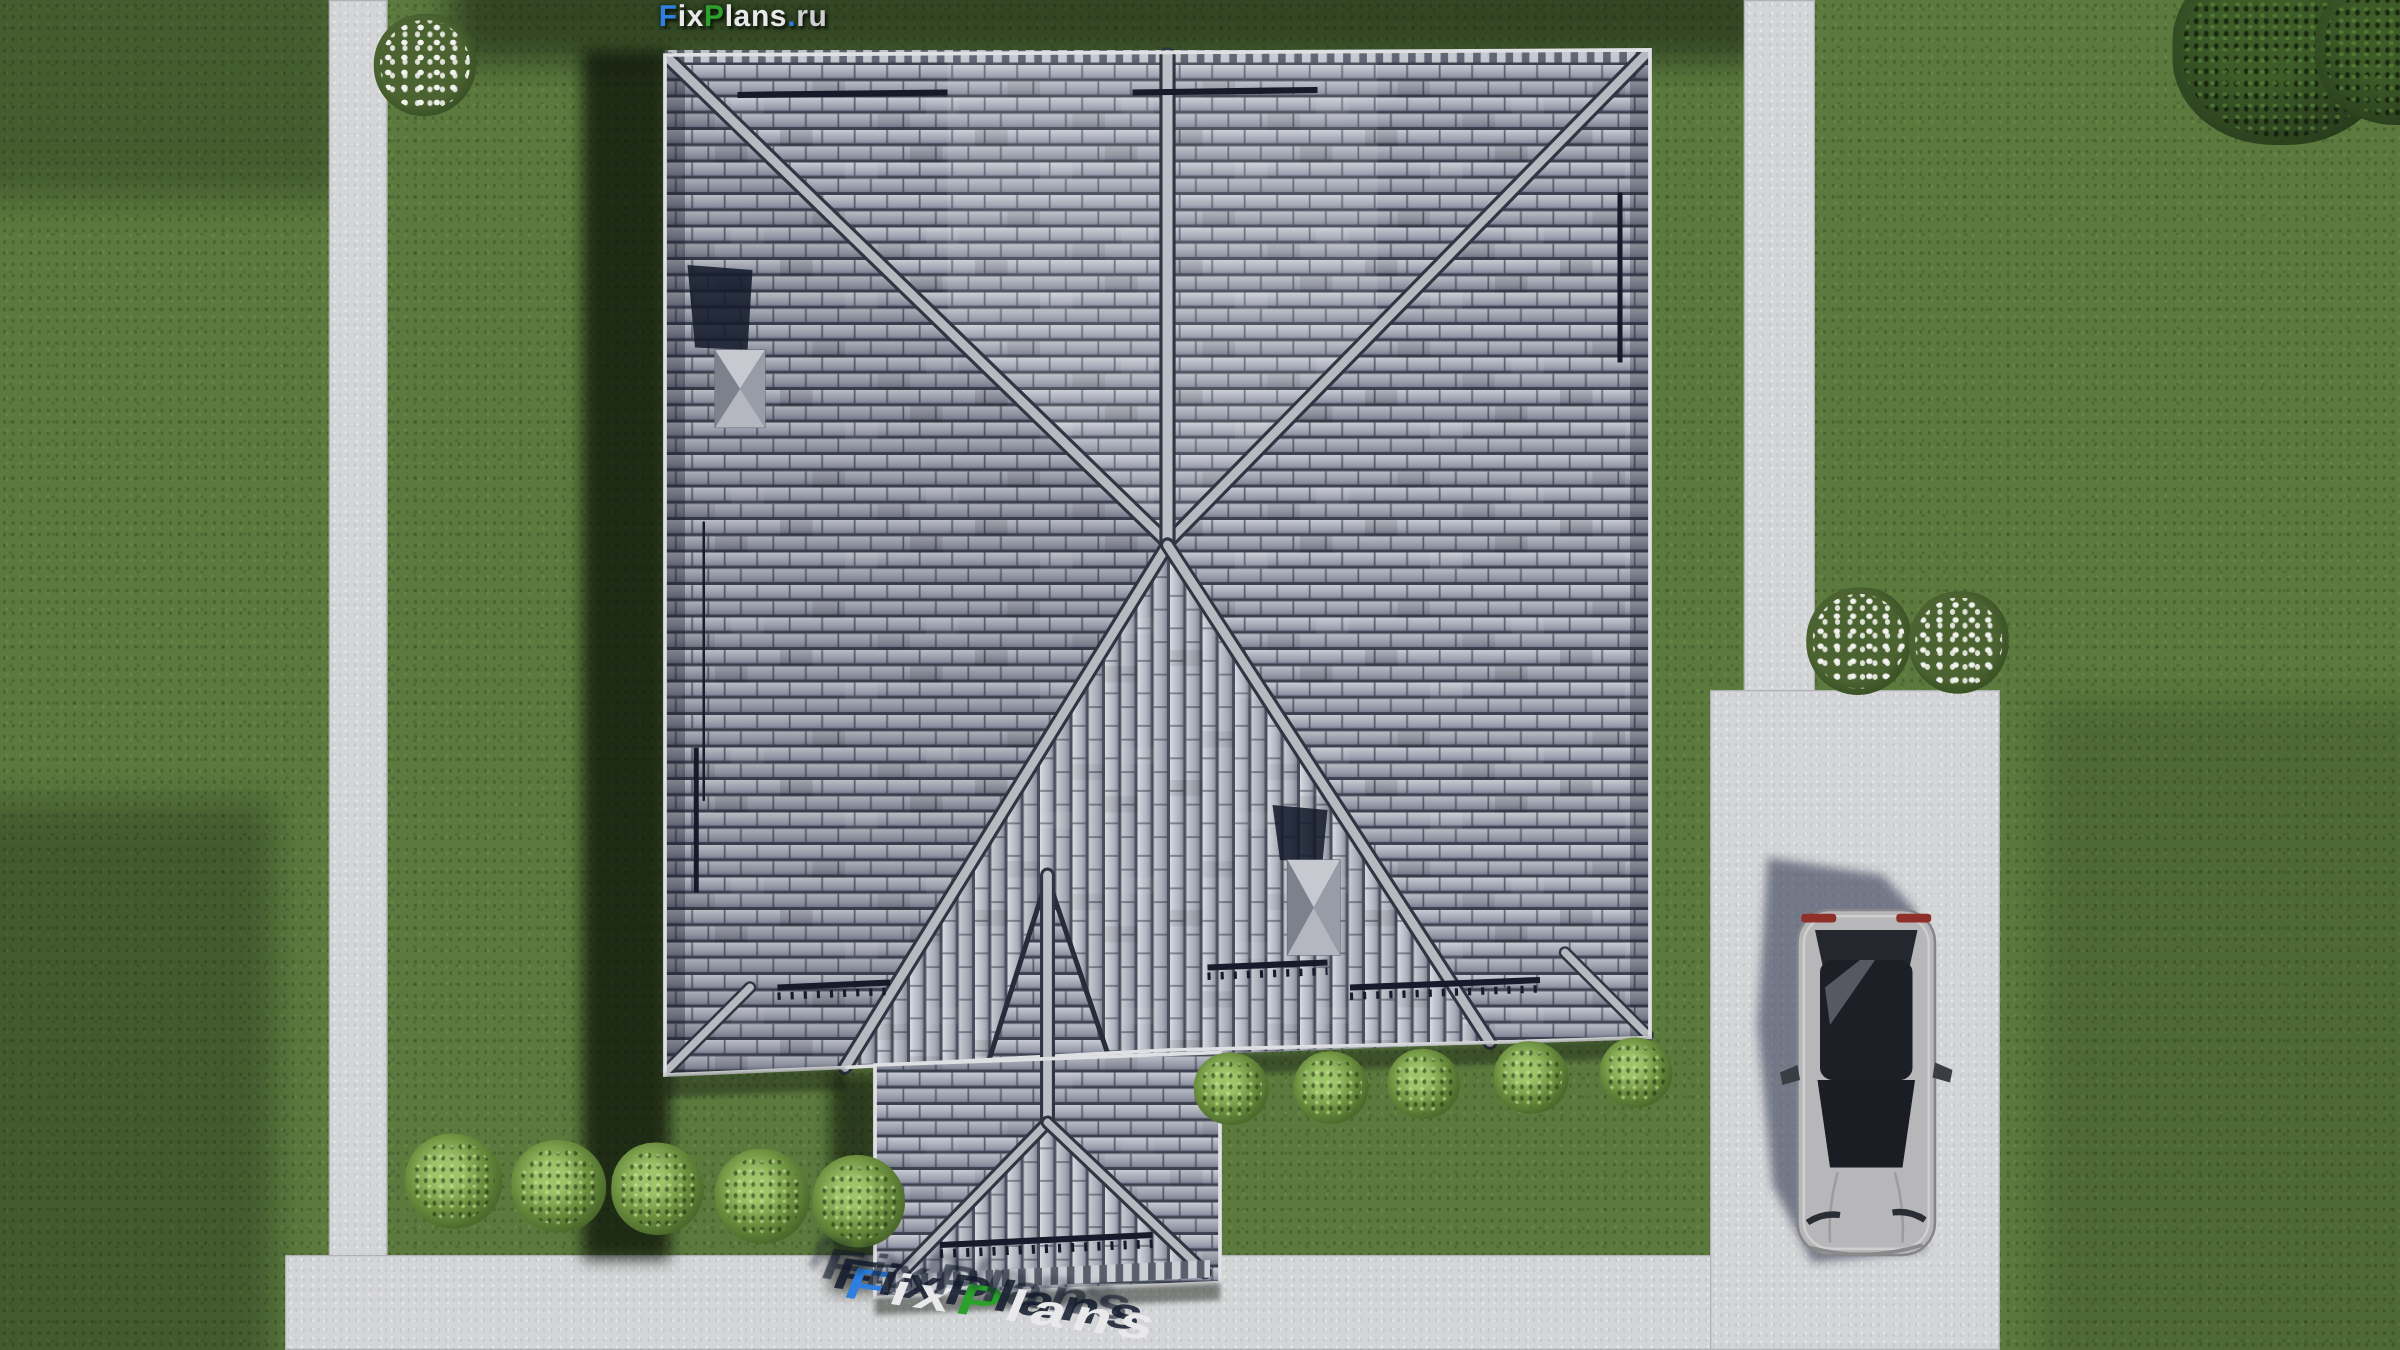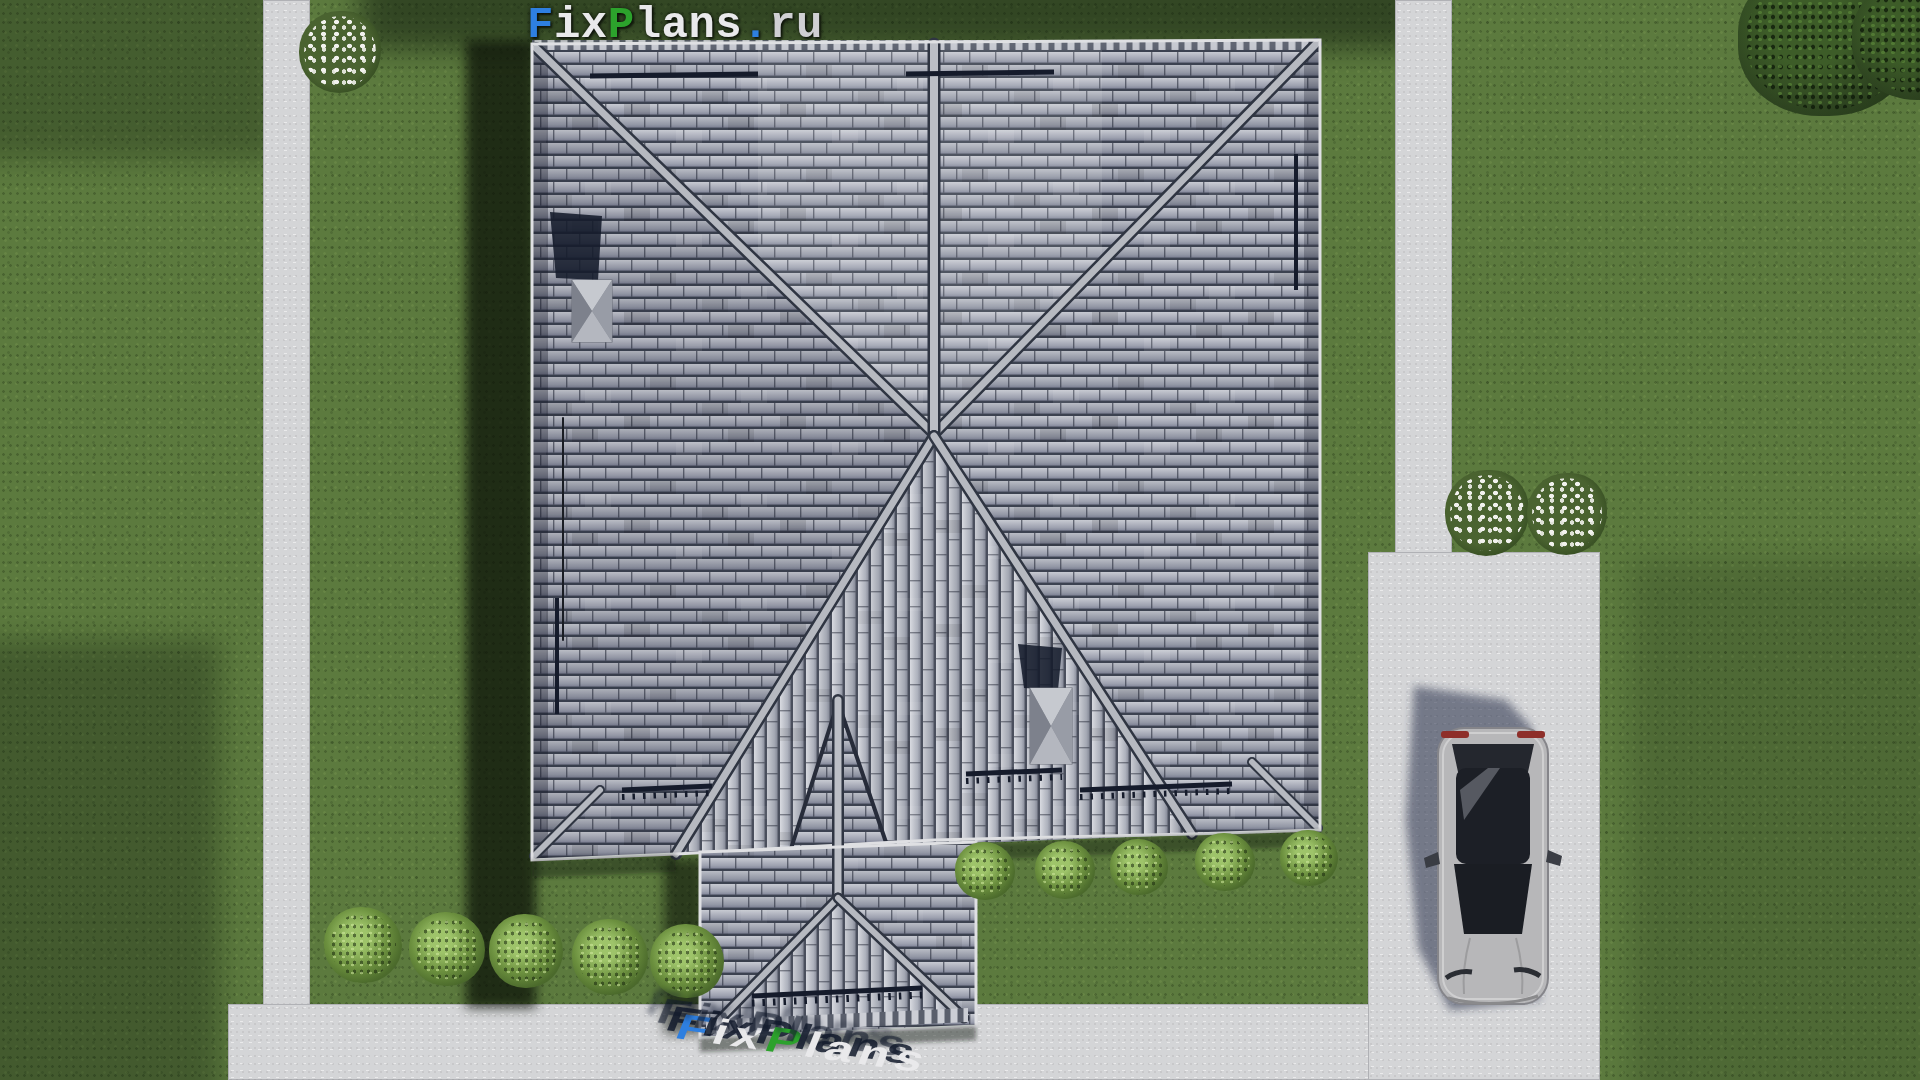--- a/index.html
+++ b/index.html
@@ -50,24 +50,23 @@
                      radial-gradient(rgba(240,240,235,.9) 1.8px, transparent 2.4px);
     background-size:13px 12px, 10px 11px;background-position:0 0, 5px 6px;}
   .tree{position:absolute;border-radius:46% 54% 50% 48%;
     background:radial-gradient(circle at 40% 40%, #3d5c28 0 30%, var(--tree_dark,#2e4420) 60%, #1e3014 100%);}
   .tree::after{content:"";position:absolute;inset:4%;border-radius:50%;
     background-image:radial-gradient(rgba(95,140,60,.6) 1.6px, transparent 2.2px),
                      radial-gradient(rgba(10,20,6,.7) 1.6px, transparent 2.2px);
     background-size:10px 9px, 8px 10px;}
   
   .logo-top{
-    position:absolute;left:527px;top:0px;font-size:44px;font-weight:800;
+    position:absolute;left:527px;top:0px;font-size:24px;font-weight:800;
     letter-spacing:.5px;white-space:nowrap;
     text-shadow:0 0 5px rgba(0,0,0,.65), 2px 2px 2px rgba(0,0,0,.55);
-    font-family:Liberation Mono, monospace;
   }
   .c-blue{color:var(--logo_blue,#2e7fe0);}
   .c-green{color:var(--logo_green,#2ca22c);}
   .c-white{color:var(--logo_white,#e9e9eb);}
   .c-silver{color:var(--logo_silver,#cfcfd3);}
   .logo-ground{
     position:absolute;left:686px;top:1006px;font-size:50px;font-weight:800;
     white-space:nowrap;transform:rotate(8deg) skewX(-14deg) scaleY(.72);
     transform-origin:left top;letter-spacing:6px;
     text-shadow:-12px -9px 0 rgba(18,26,44,.85),

